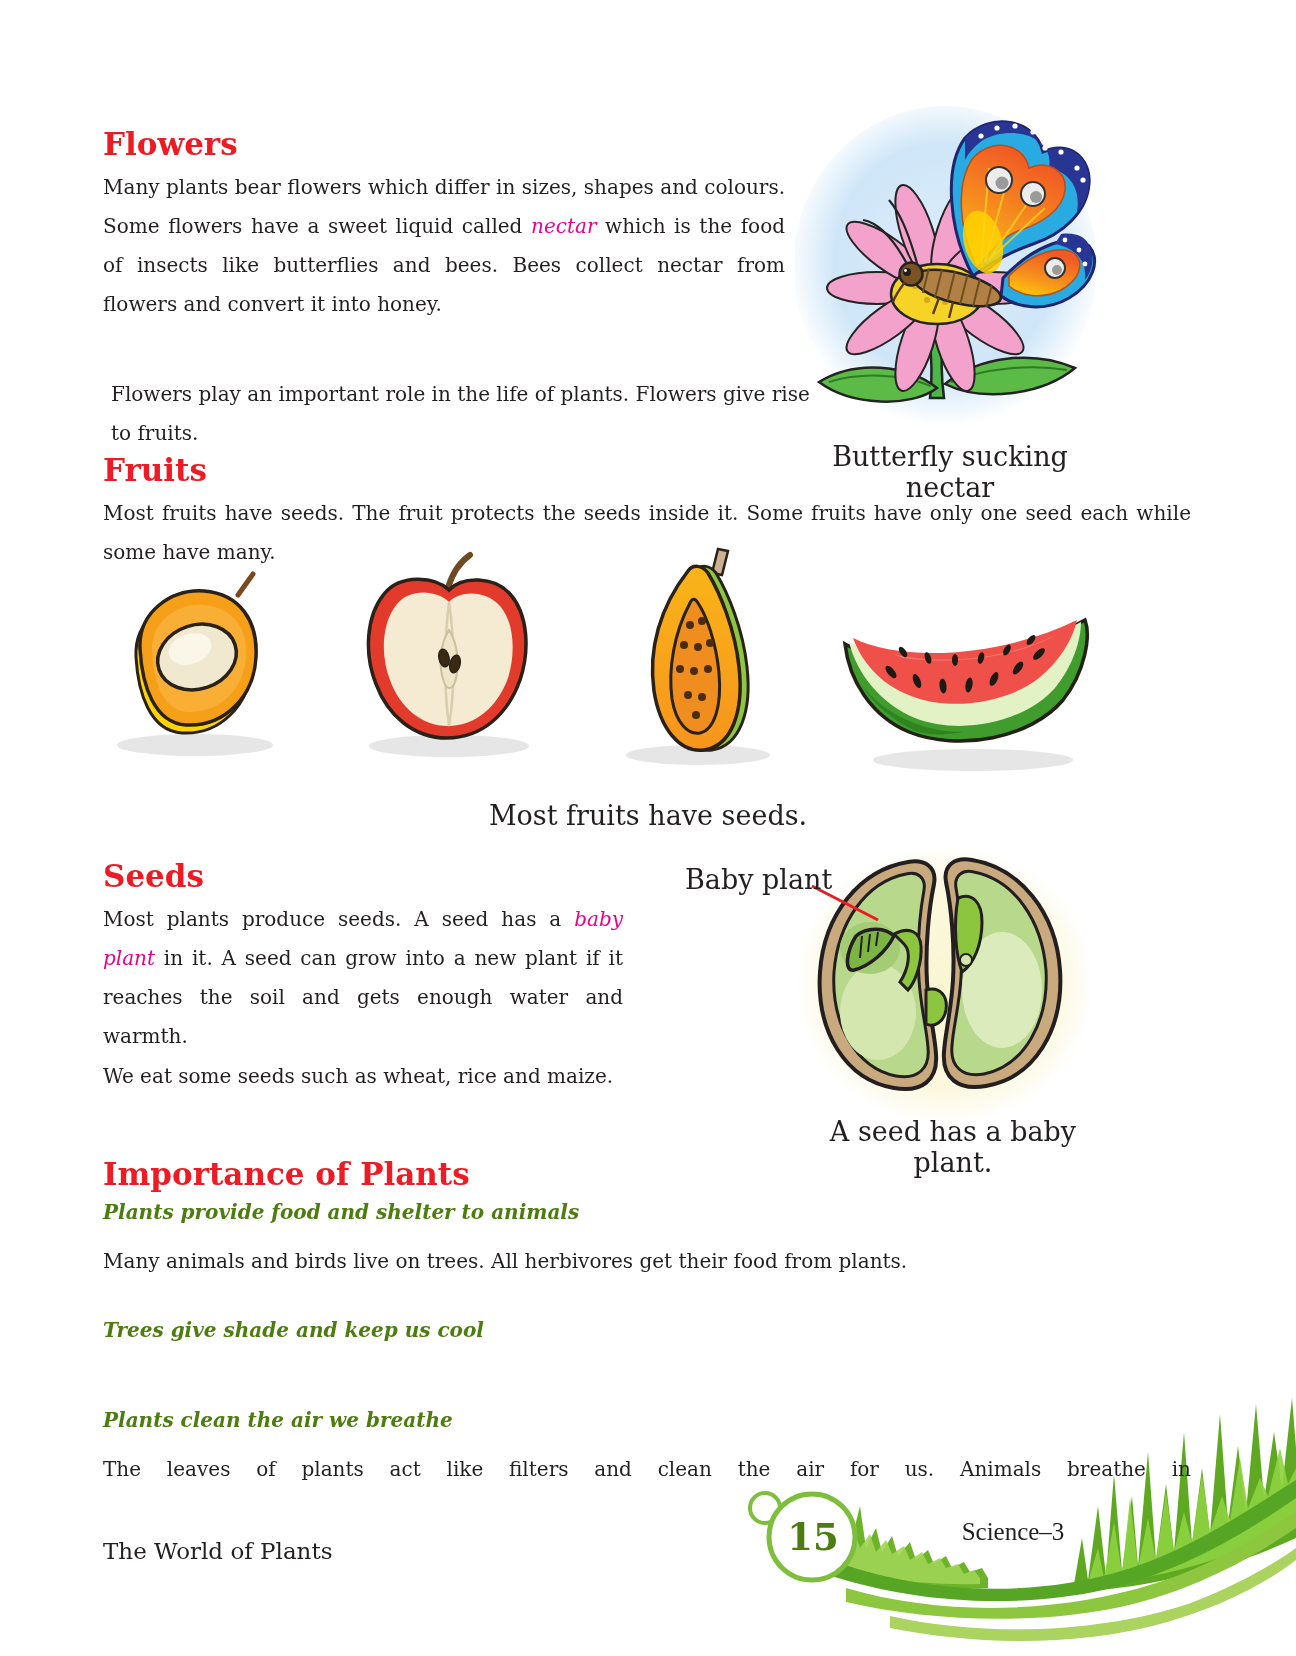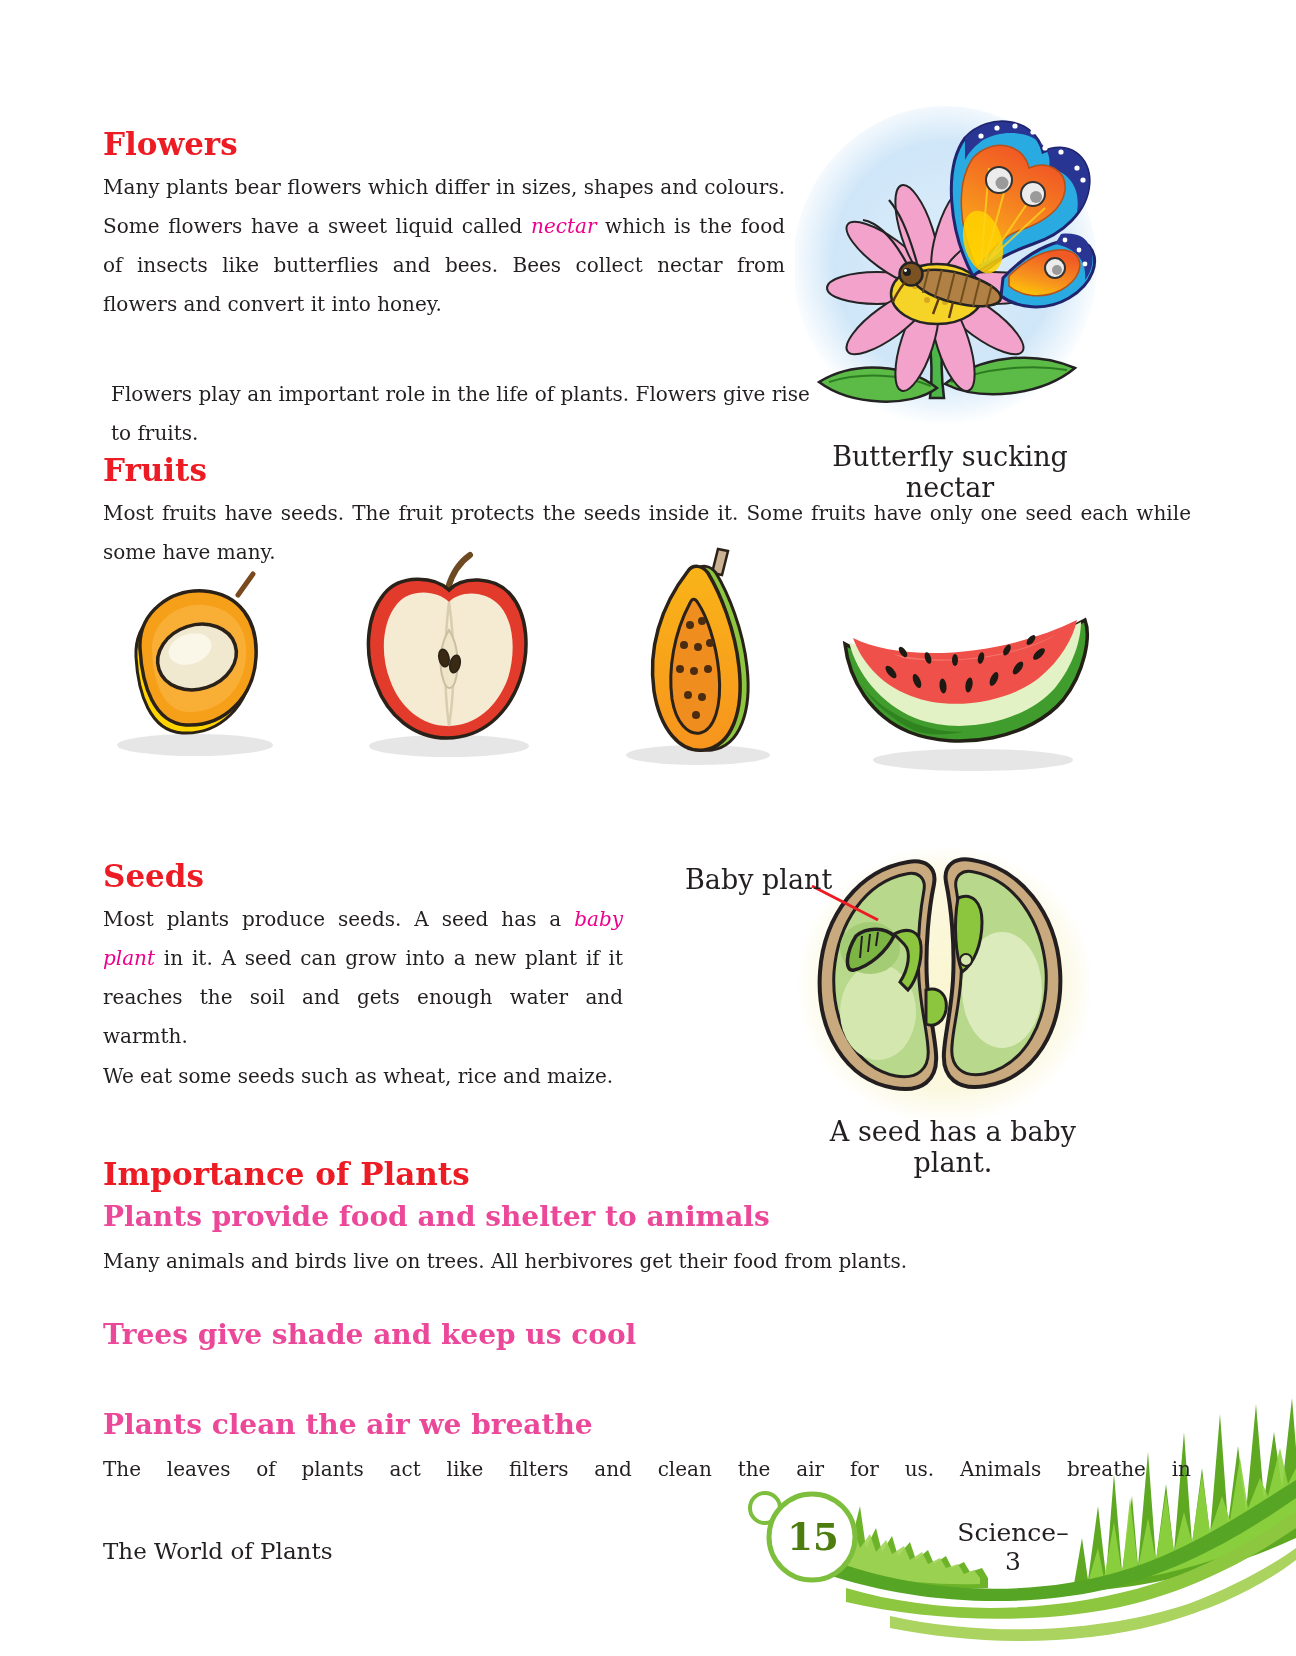--- a/index.html
+++ b/index.html
@@ -1,37 +1,37 @@
 <!DOCTYPE html>
 <html><head>
 <meta charset="utf-8">
 <style>
   html,body{margin:0;padding:0;background:#ffffff;}
   .page{
     position:relative;width:1296px;height:1656px;background:#ffffff;
     font-family:"DejaVu Serif","Liberation Serif",serif;color:#231f20;overflow:hidden;border-radius:29px;
   }
   .h-red{position:absolute;font-size:31px;font-weight:bold;color:#ed1c24;z-index:2;}
-  .h-blue{position:absolute;font-size:28px;font-weight:bold;color:#ec4899;z-index:2;}
+  .h-blue{position:absolute;font-size:20px;font-weight:bold;color:#4d7c0f;z-index:2;font-style:italic;}
   .body-text{
     position:absolute;font-size:20px;line-height:39px;text-align:justify;
     color:#231f20;z-index:2;
   }
   .hl{color:#ec008c;font-style:italic;}
   .caption{position:absolute;font-size:27px;text-align:center;color:#231f20;z-index:2;}
   .fig{position:absolute;z-index:1;}
   .fig svg{display:block;width:100%;height:100%;}
   .label{position:absolute;font-size:27px;color:#231f20;z-index:3;}
   .last-justify{text-align:justify;text-align-last:justify;}
   .footer-left{position:absolute;left:103px;top:1538px;font-size:23px;z-index:3;}
   .page-num{
     position:absolute;left:782px;top:1514px;width:62px;height:46px;line-height:46px;
     text-align:center;font-size:37px;font-weight:bold;z-index:4;color:#4d7c0f;
   }
-  .subject{position:absolute;left:952px;top:1518px;width:122px;text-align:center;font-size:25px;z-index:4;}
+  .subject{position:absolute;left:952px;top:1518px;width:122px;text-align:center;font-size:25px;z-index:4;font-family:Liberation Serif, serif;}
 </style>
 </head>
 <body>
 
 <div class="page">
 
   <div class="h-red" style="left:103px;top:126px;">Flowers</div>
 
   <p class="body-text" style="left:103px;top:168px;width:682px;margin:0;"><span>Many plants bear flowers which differ in sizes, shapes and colours. Some flowers have a sweet liquid called </span><span class="hl">nectar</span><span> which is the food of insects like butterflies and bees. Bees collect nectar from flowers and convert it into honey.</span></p>
 
@@ -206,20 +206,21 @@
         <ellipse cx="84" cy="101" rx="3.5" ry="7.5" transform="rotate(-22 84 101)"></ellipse>
         <ellipse cx="110" cy="106" rx="3.5" ry="7.5" transform="rotate(-6 110 106)"></ellipse>
         <ellipse cx="136" cy="105" rx="3.5" ry="7.5" transform="rotate(10 136 105)"></ellipse>
         <ellipse cx="161" cy="99" rx="3.5" ry="7.5" transform="rotate(24 161 99)"></ellipse>
         <ellipse cx="185" cy="88" rx="3.5" ry="7.5" transform="rotate(36 185 88)"></ellipse>
         <ellipse cx="206" cy="74" rx="3.5" ry="7.5" transform="rotate(46 206 74)"></ellipse>
       </g>
     </svg>
   </div>
 
+  <div class="caption" style="left:448px;top:800px;width:400px;">Most fruits have seeds.</div>
 
   <div class="h-red" style="left:103px;top:858px;">Seeds</div>
 
   <p class="body-text" style="left:103px;top:900px;width:520px;margin:0;"><span>Most plants produce seeds. A seed has a </span><span class="hl">baby plant</span><span> in it. A seed can grow into a new plant if it reaches the soil and gets enough water and warmth.</span></p>
 
   <p class="body-text" style="left:103px;top:1057px;width:512px;margin:0;text-align:left;">We eat some seeds such as wheat, rice and maize.</p>
 
   <div class="label" style="left:685px;top:864px;">Baby plant</div>
 
   <div class="fig" style="left:790px;top:840px;width:300px;height:285px;">

